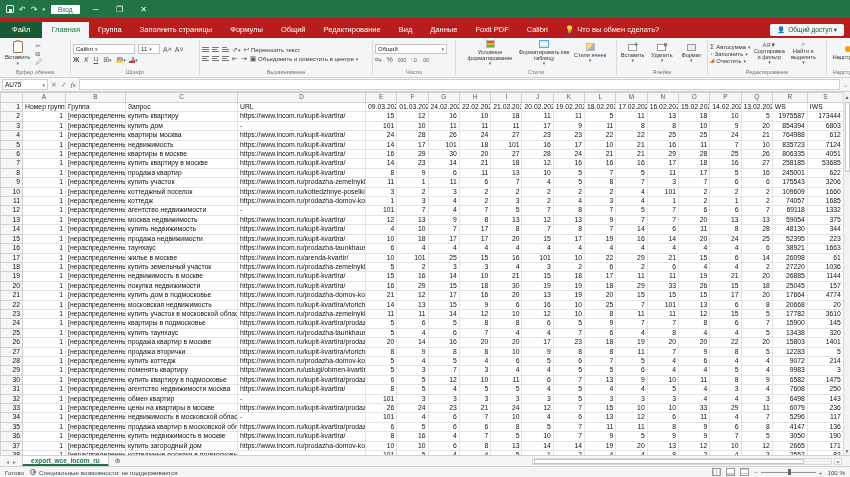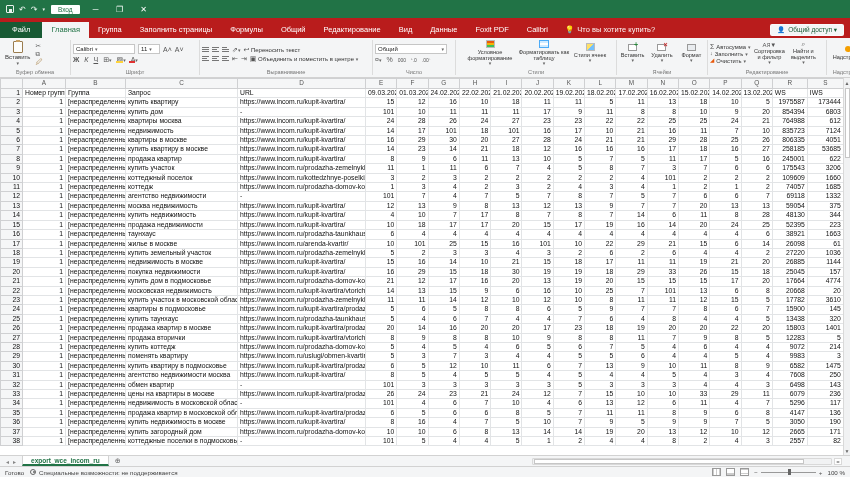--- a/index.html
+++ b/index.html
@@ -138,21 +138,21 @@
       <span class="rtab">Заполнить страницы</span>
       <span class="rtab">Формулы</span>
       <span class="rtab">Общий</span>
       <span class="rtab">Редактирование</span>
       <span class="rtab">Вид</span>
       <span class="rtab">Данные</span>
       <span class="rtab">Foxit PDF</span>
       <span class="rtab">Calibri</span>
       <span class="tellme">
         <span>💡</span>
-        <span>Что вы хотите купить?</span>
+        <span>Что вы обмен сделать?</span>
       </span>
       <span class="share-btn"><span>👤</span>Общий доступ ▾</span>
     </div>
 
   <div class="ribbon">
 
     <div class="rgroup" style="width:70px">
       <div class="gbody">
         <div class="bigbtn">
           <span class="clip"></span>
@@ -349,20 +349,33 @@
         <div class="stylebtn" style="width:38px">
           <span class="addin-dot"></span>
           <span>Надстройки</span>
         </div>
       </div>
       <div class="glabel">Надстройки</div>
     </div>
 
   </div>
 
+  <div class="fbar">
+    <span class="namebox">
+        <span>AU75</span>
+        <span class="caret">▾</span>
+      </span>
+    <span class="fx-ctl">
+      <span>✕</span>
+      <span>✓</span>
+      <span class="fx">fx</span>
+    </span>
+    <span class="finput"></span>
+    <span class="fchev">⌄</span>
+  </div>
 
   <div class="gridwrap">
     <table class="sheet">
         <colgroup>
           <col style="width:22px">
           <col style="width:43px">
           <col style="width:60px">
           <col style="width:112px">
           <col style="width:128px">
           <col style="width:31.3px">

